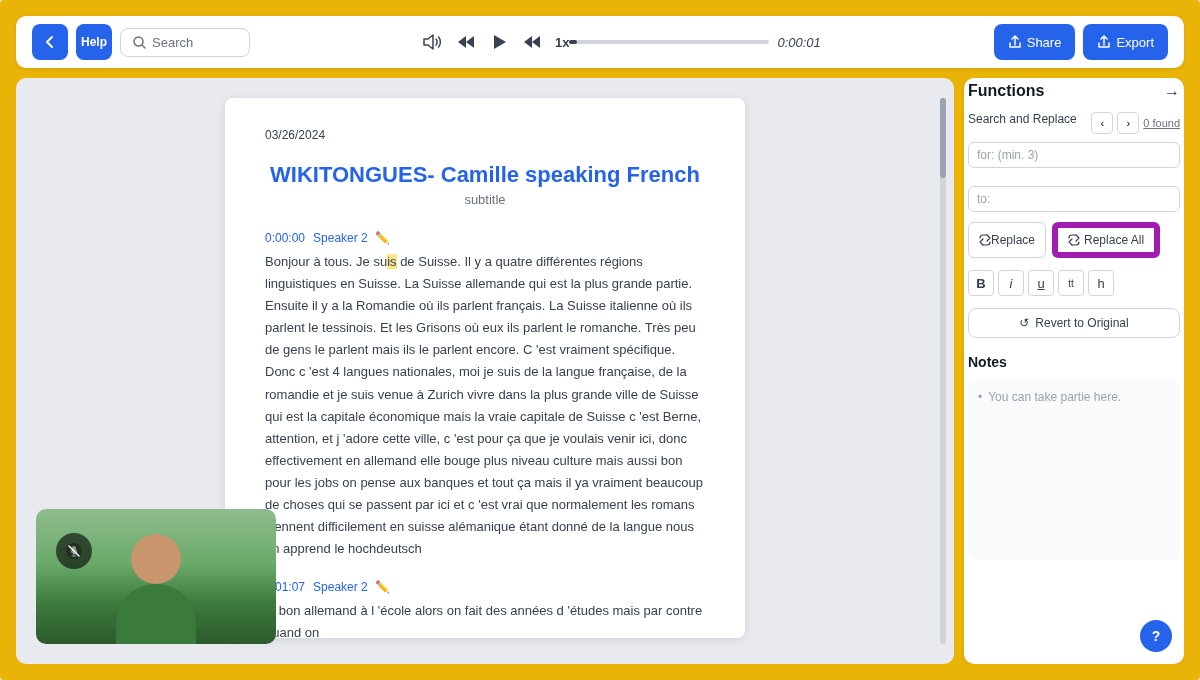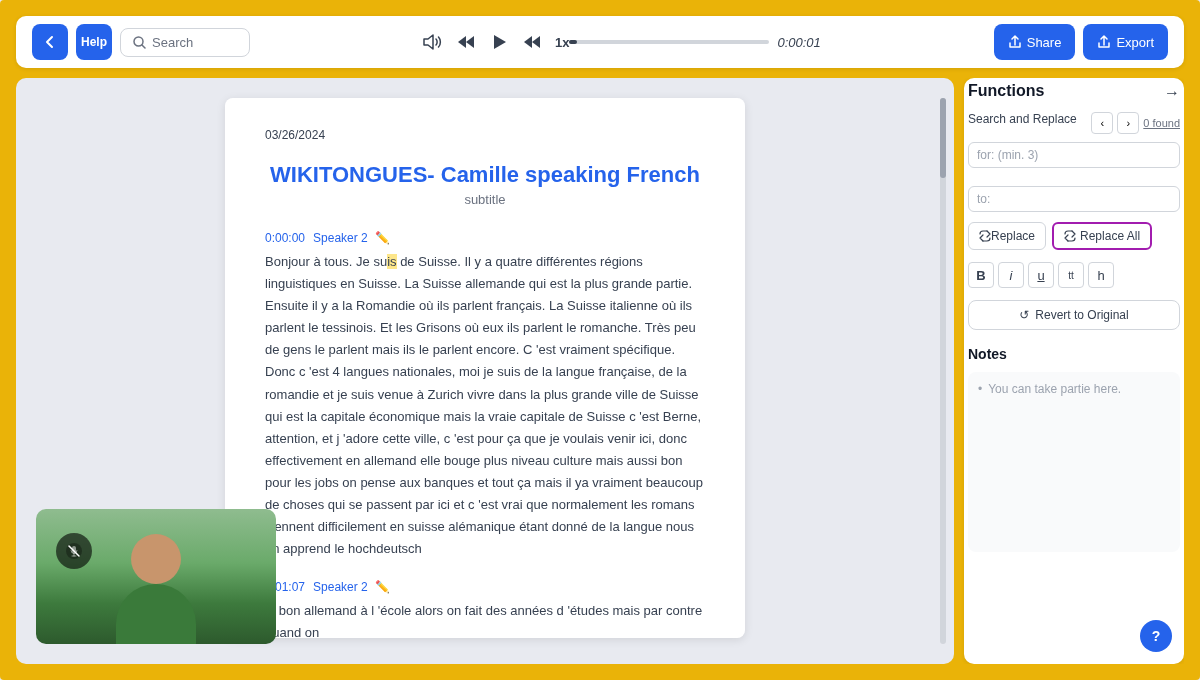--- a/index.html
+++ b/index.html
@@ -68,21 +68,21 @@
     .sar-label { font-size: 12px; color: #374151; font-weight: 500; margin-bottom: 8px; }
     .sar-nav { display: flex; align-items: center; gap: 4px; }
     .sar-nav-btn { background: none; border: 1px solid #d1d5db; border-radius: 4px; width: 22px; height: 22px; cursor: pointer; font-size: 11px; display: flex; align-items: center; justify-content: center; }
     .sar-found { font-size: 11px; color: #6b7280; text-decoration: underline; }
     .sar-inputs { display: flex; flex-direction: column; gap: 18px; margin-bottom: 10px; }
     .sar-input { border: 1px solid #d1d5db; border-radius: 6px; padding: 5px 8px; font-size: 12px; width: 100%; color: #374151; outline: none; }
     .sar-input::placeholder { color: #9ca3af; }
 
     .sar-buttons { display: flex; gap: 6px; margin-bottom: 12px; }
     .btn-replace { border: 1px solid #d1d5db; background: white; border-radius: 6px; padding: 5px 10px; font-size: 12px; cursor: pointer; display: flex; align-items: center; color: #374151; }
-    .btn-replace-all { border: 2px solid #a21caf; background: white; border-radius: 6px; padding: 5px 10px; font-size: 12px; cursor: pointer; display: flex; align-items: center; gap: 4px; color: #374151; }
+    .btn-replace-all { border: 6px solid #a21caf; background: white; border-radius: 6px; padding: 5px 10px; font-size: 12px; cursor: pointer; display: flex; align-items: center; gap: 4px; color: #374151; }
 
     .format-buttons { display: flex; gap: 4px; margin-bottom: 12px; }
     .format-btn { border: 1px solid #d1d5db; background: white; border-radius: 4px; width: 26px; height: 26px; cursor: pointer; font-size: 13px; display: flex; align-items: center; justify-content: center; color: #374151; }
 
     .btn-revert { border: 1px solid #d1d5db; background: white; border-radius: 8px; padding: 7px 12px; font-size: 12px; cursor: pointer; display: flex; align-items: center; gap: 6px; color: #374151; width: 100%; justify-content: center; }
 
     
     .notes-section { flex: 1; }
     .notes-title { font-size: 14px; font-weight: 600; color: #111827; margin-bottom: 10px; }
     .notes-area { background: #f9fafb; border-radius: 8px; padding: 10px; flex: 1; min-height: 180px; font-size: 12px; color: #9ca3af; }

